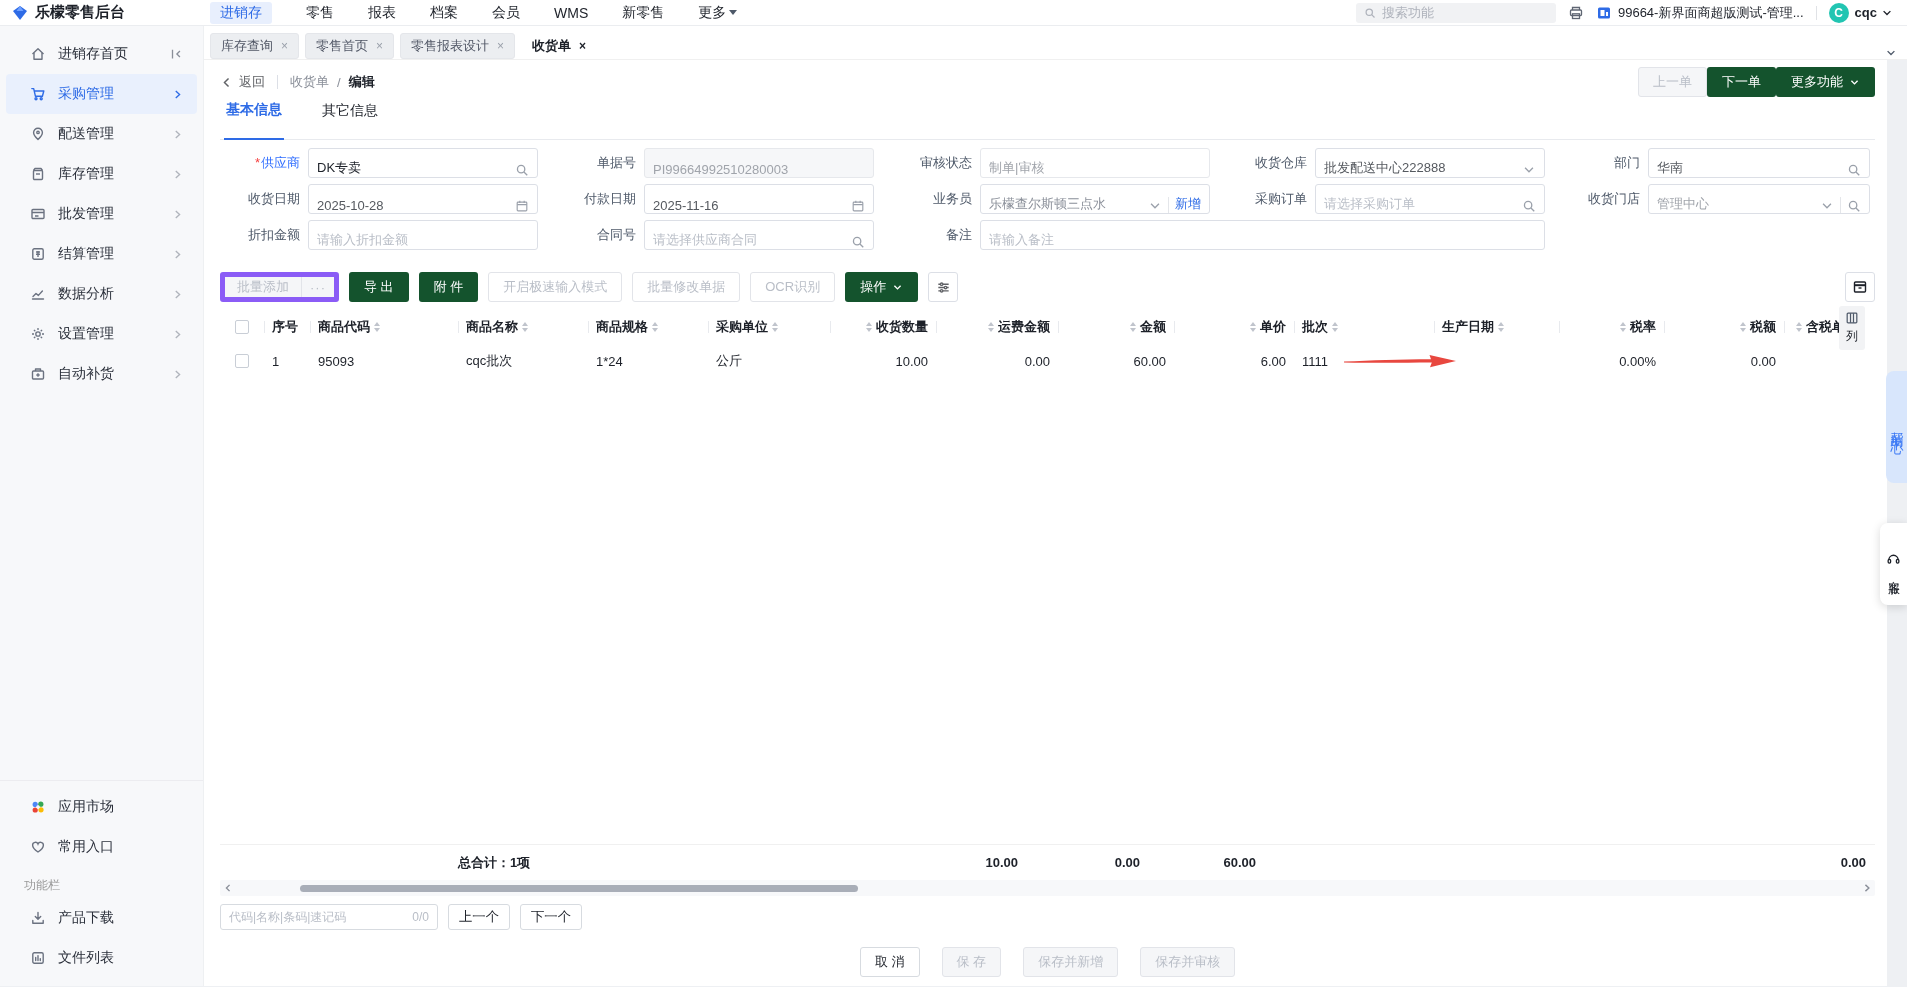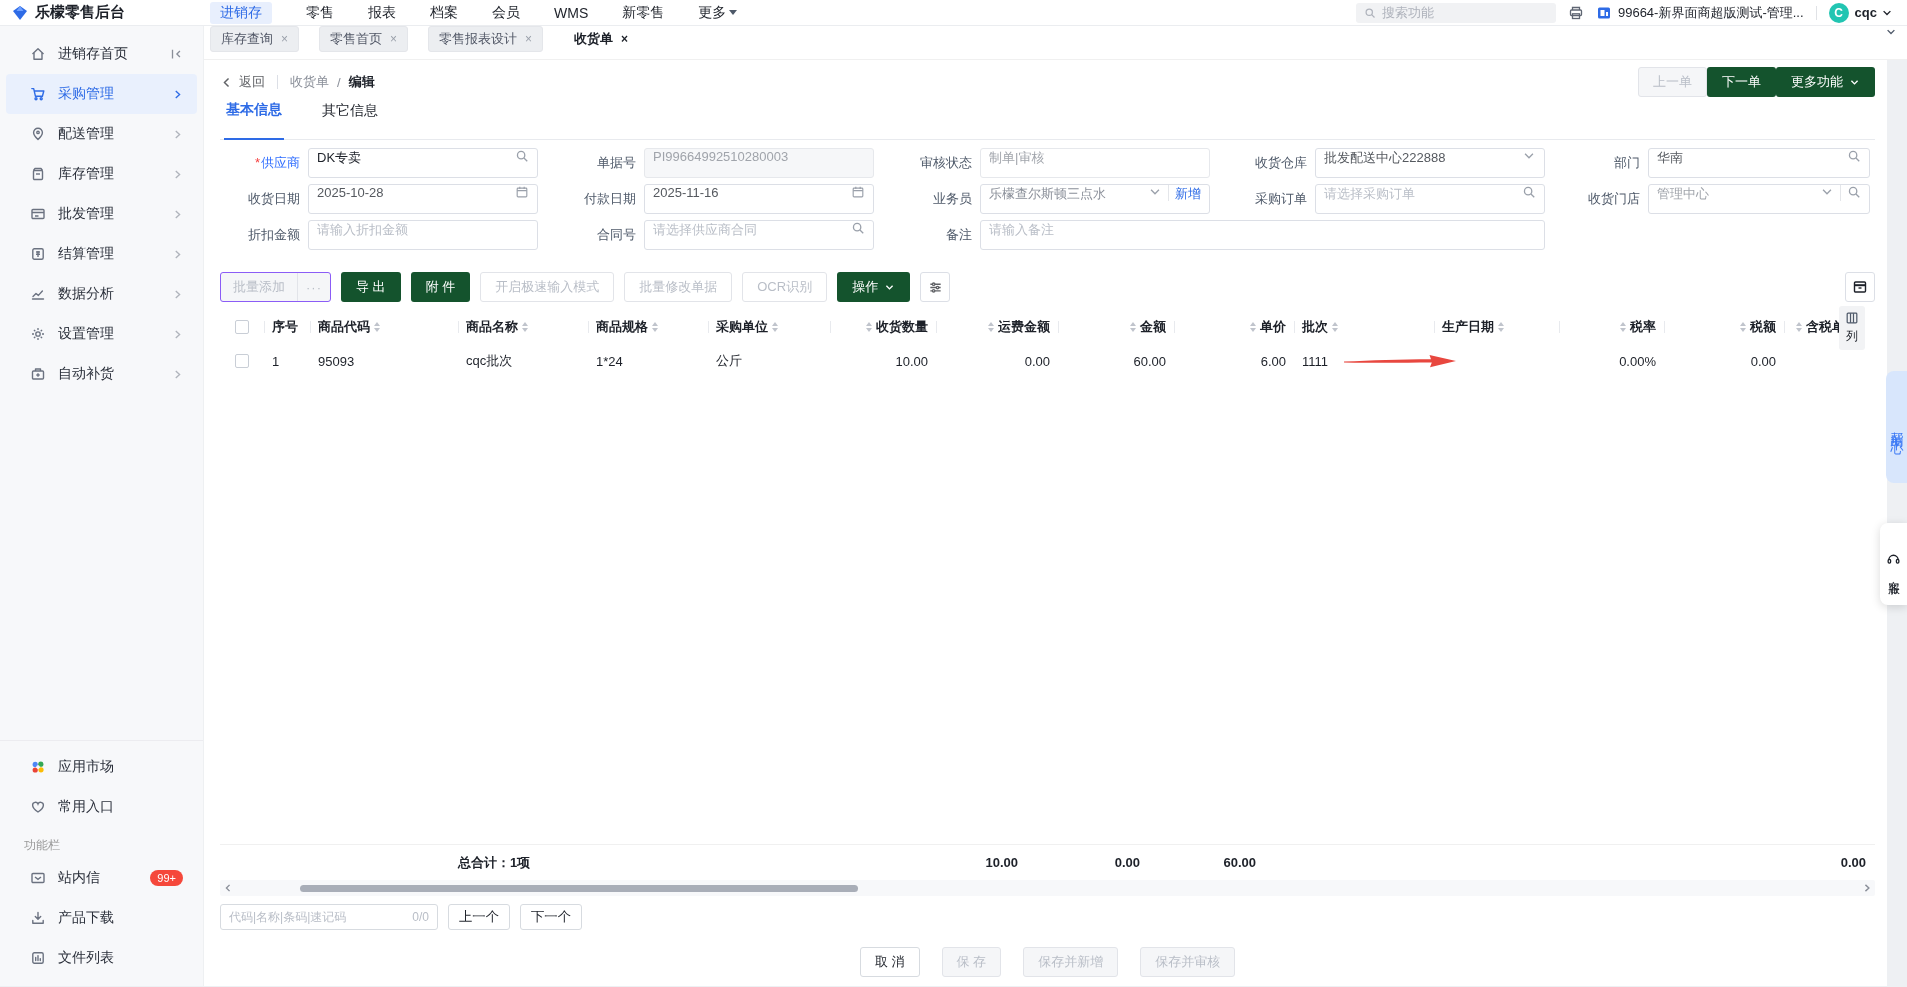--- a/index.html
+++ b/index.html
@@ -32,21 +32,21 @@
   .sitem .ic{color:#6b7280}
   .sitem.active{background:#e9f0fd;color:#2e6be6}
   .sitem.active .ic{color:#2e6be6}
   .sitem .right{margin-left:auto;color:#b0b4bc;display:flex;align-items:center}
   .sb-bottom{margin-top:auto}
   .sb-divider{border-top:1px solid #ececf0;margin:6px 0}
   .sb-label{font-size:12px;color:#999;padding:10px 0 4px 24px}
   .badge{margin-left:auto;background:#f5483b;color:#fff;font-size:11px;border-radius:9px;padding:1px 7px;line-height:14px}
 
   .main{flex:1;display:flex;flex-direction:column;background:#eef0f3;position:relative}
-  .tabstrip{height:34px;background:#fff;border-bottom:1px solid #f0f0f0;display:flex;align-items:flex-start;padding-left:6px;gap:20px}
+  .tabstrip{height:34px;background:#fff;border-bottom:1px solid #f0f0f0;display:flex;align-items:flex-end;padding-left:6px;gap:6px}
   .tab{height:26px;display:flex;align-items:center;gap:8px;background:#eceef1;border:1px solid #e4e6ea;border-radius:3px;
     padding:0 10px;color:#515766;cursor:pointer}
   .tab .x{color:#9aa0aa;font-size:12px;cursor:pointer}
   .tab.active{background:#fff;border-color:#fff;color:#1d2129;font-weight:bold}
   .tab.active .x{color:#1d2129;font-weight:bold}
   .strip-chevron{margin-left:auto;margin-right:10px;color:#4e5969;cursor:pointer;display:flex}
 
   .content{background:#fff;width:1683px;flex:1;display:flex;flex-direction:column;padding:0 12px 0 16px;position:relative}
 
   
@@ -66,33 +66,33 @@
   .subtabs{height:36px;display:flex;align-items:flex-end;gap:36px;border-bottom:1px solid #e8eaee;padding-left:4px}
   .subtab{padding:0 2px 19px;cursor:pointer;font-size:14px}
   .subtab.active{color:#2e6be6;font-weight:bold;border-bottom:2px solid #2e6be6;margin-bottom:-1px}
 
   
   .form{display:grid;grid-template-columns:80px 230px 90px 230px 90px 230px 89px 230px 87px 222px;
     column-gap:8px;row-gap:6px;padding:8px 0 8px;align-items:center}
   .flabel{text-align:right;color:#4e5969;font-size:13px;white-space:nowrap}
   .flabel .req{color:#f53f3f;margin-right:1px}
   .flabel.link{color:#3370ff}
-  .ctrl{display:flex;align-items:flex-start;height:30px;border:1px solid #dcdfe6;border-radius:3px;padding:0 8px;background:#fff;gap:6px;color:#55595f;cursor:text}
+  .ctrl{display:flex;align-items:flex-end;height:30px;border:1px solid #dcdfe6;border-radius:3px;padding:0 8px;background:#fff;gap:6px;color:#55595f;cursor:text}
   .ctrl .grow{flex:1;white-space:nowrap;overflow:hidden}
   .ctrl .dark{color:#1d2129}
   .ctrl.disabled{background:#f6f7f9;border-color:#e6e8ec;color:#a0a4ab;cursor:default}
   .ph{color:#b9bec7}
   .ctrl .ic{color:#9aa0aa;width:14px;height:14px;cursor:pointer}
   .ctrl .vdiv{width:1px;height:16px;background:#e4e6ea}
   .ctrl .addlink{color:#2e6be6;cursor:pointer;white-space:nowrap}
   .remark{grid-column:6/9}
 
   
   .tools{display:flex;align-items:center;gap:10px;margin-top:14px}
-  .btngroup{display:flex;height:30px;border:1px solid #8b5cf6;border-radius:3px;background:#f5f6f8;color:#b9bec7;align-items:center}
+  .btngroup{display:flex;height:30px;border:5px solid #8b5cf6;border-radius:3px;background:#f5f6f8;color:#b9bec7;align-items:center}
   .btngroup .part{padding:0 12px;display:flex;align-items:center;height:100%}
   .btngroup .part+.part{border-left:1px solid #e2e4e9;padding:0 8px;letter-spacing:1px}
   .iconbtn{width:30px;height:30px;border:1px solid #dcdfe6;border-radius:3px;background:#fff;color:#606266;
     display:flex;align-items:center;justify-content:center;cursor:pointer}
   .iconbtn.pushright{margin-left:auto}
 
   
   .thead{display:flex;height:34px;align-items:center;margin-top:8px;font-weight:bold;color:#1d2129;overflow:hidden}
   .th{display:flex;align-items:center;height:100%;padding:0 8px;position:relative;white-space:nowrap;cursor:pointer}
   .th:not(:first-child)::before{content:"";position:absolute;left:0;top:11px;bottom:11px;width:1px;background:#e8eaee}
@@ -322,28 +322,20 @@
         <span>应用市场</span>
       </div>
       <div class="sitem">
         <svg class="ic" viewBox="0 0 16 16" fill="none" stroke="currentColor" stroke-width="1.4">
             <path d="M8 13S2.6 9.6 2.6 6.1a2.8 2.8 0 0 1 5.4-1A2.8 2.8 0 0 1 13.4 6c0 3.6-5.4 7-5.4 7z"></path>
           </svg>
         <span>常用入口</span>
       </div>
       <div class="sb-label">功能栏</div>
       <div class="sitem">
-        <svg class="ic" viewBox="0 0 16 16" fill="none" stroke="currentColor" stroke-width="1.4">
-            <rect x="2" y="3.5" width="12" height="9" rx="1"></rect>
-            <path d="M5 7l3 2.4L11 7"></path>
-          </svg>
-        <span>站内信</span>
-        <span class="badge">99+</span>
-      </div>
-      <div class="sitem">
         <svg class="ic" viewBox="0 0 16 16" fill="none" stroke="currentColor" stroke-width="1.4" stroke-linecap="round" stroke-linejoin="round">
             <path d="M8 2.5v6.5M5.3 6.6 8 9.3l2.7-2.7"></path>
             <path d="M2.8 10.5v2.8h10.4v-2.8"></path>
           </svg>
         <span>产品下载</span>
       </div>
       <div class="sitem" style="margin-bottom:8px">
         <svg class="ic" viewBox="0 0 16 16" fill="none" stroke="currentColor" stroke-width="1.4" stroke-linecap="round">
             <rect x="2.8" y="2.8" width="10.4" height="10.4" rx="1.5"></rect>
             <path d="M5.7 10.5V7.5M8 10.5V5.6M10.3 10.5V8.6"></path>

